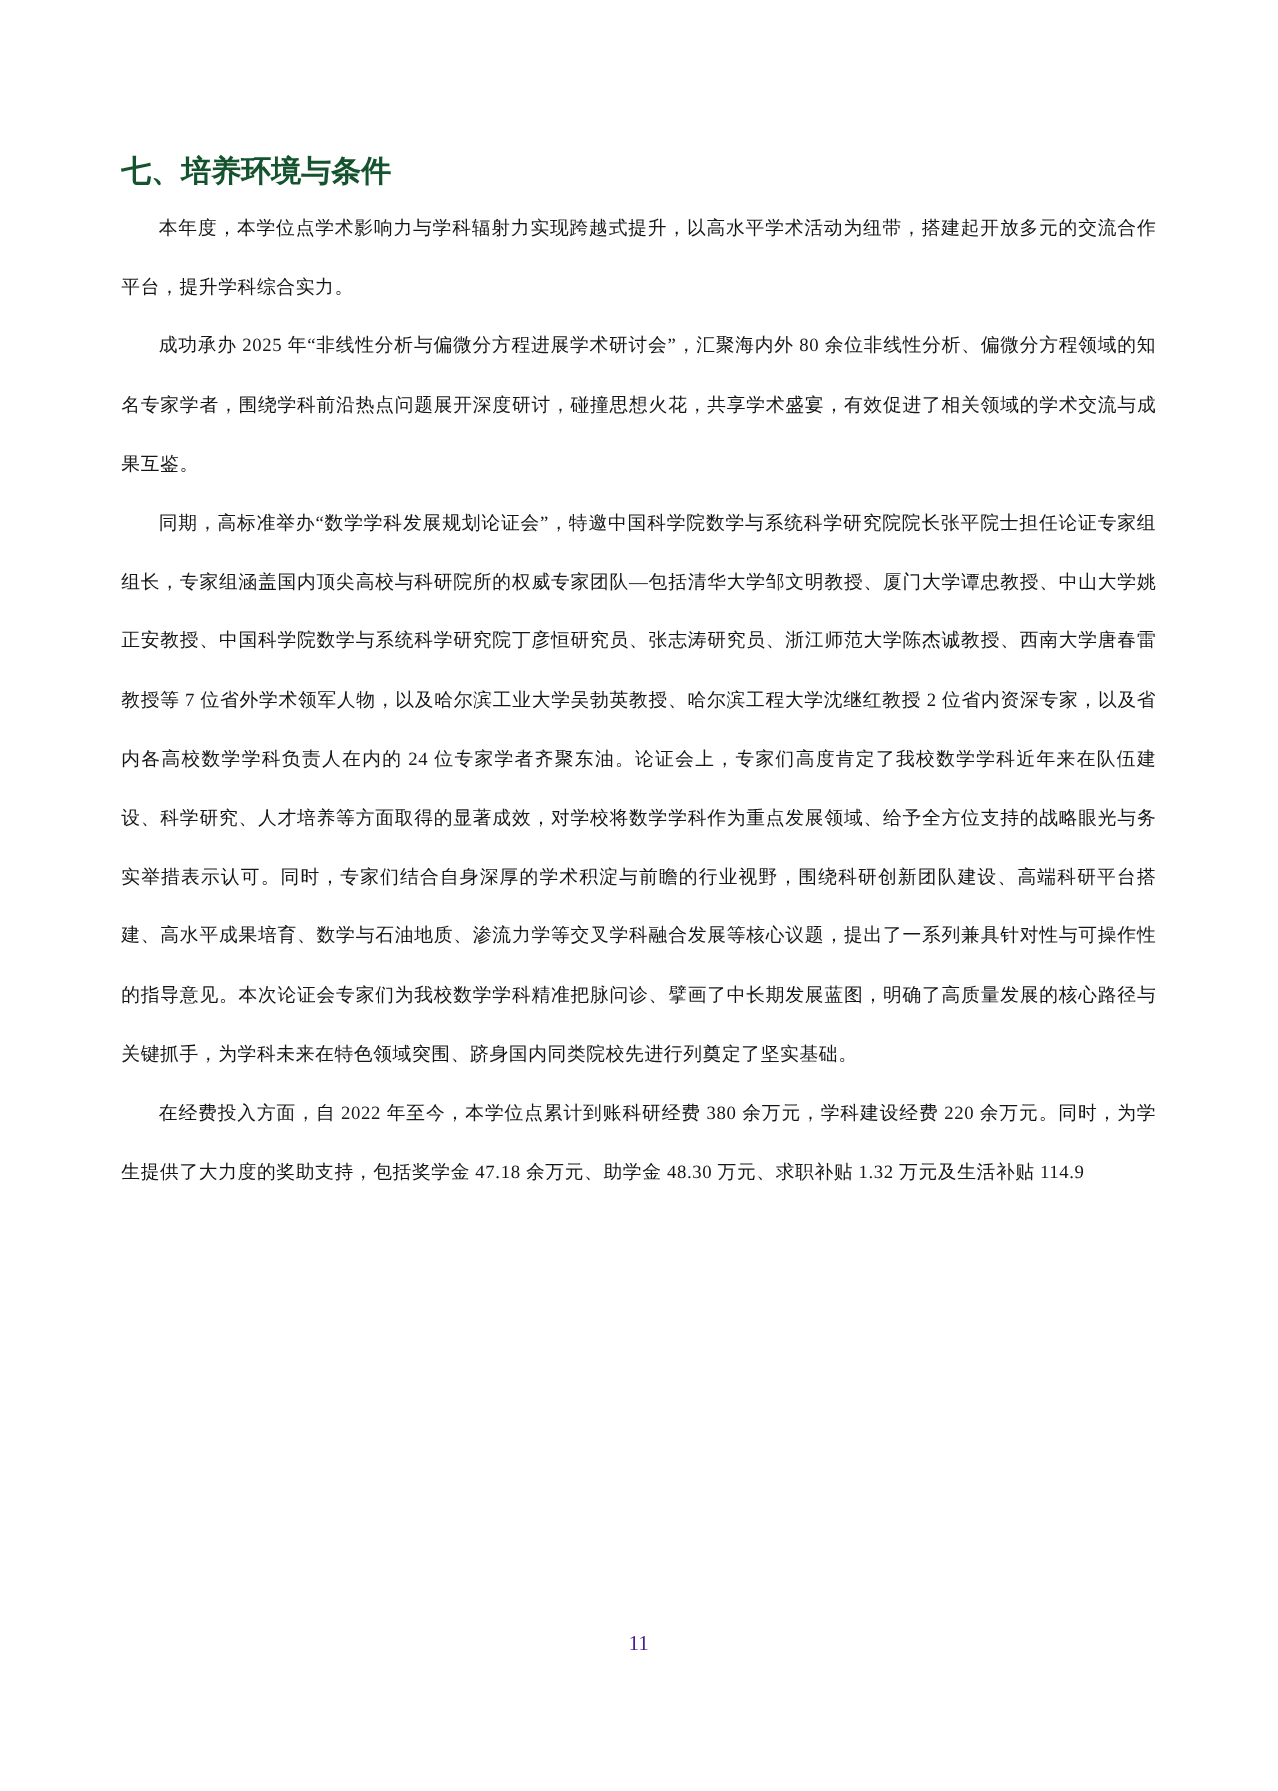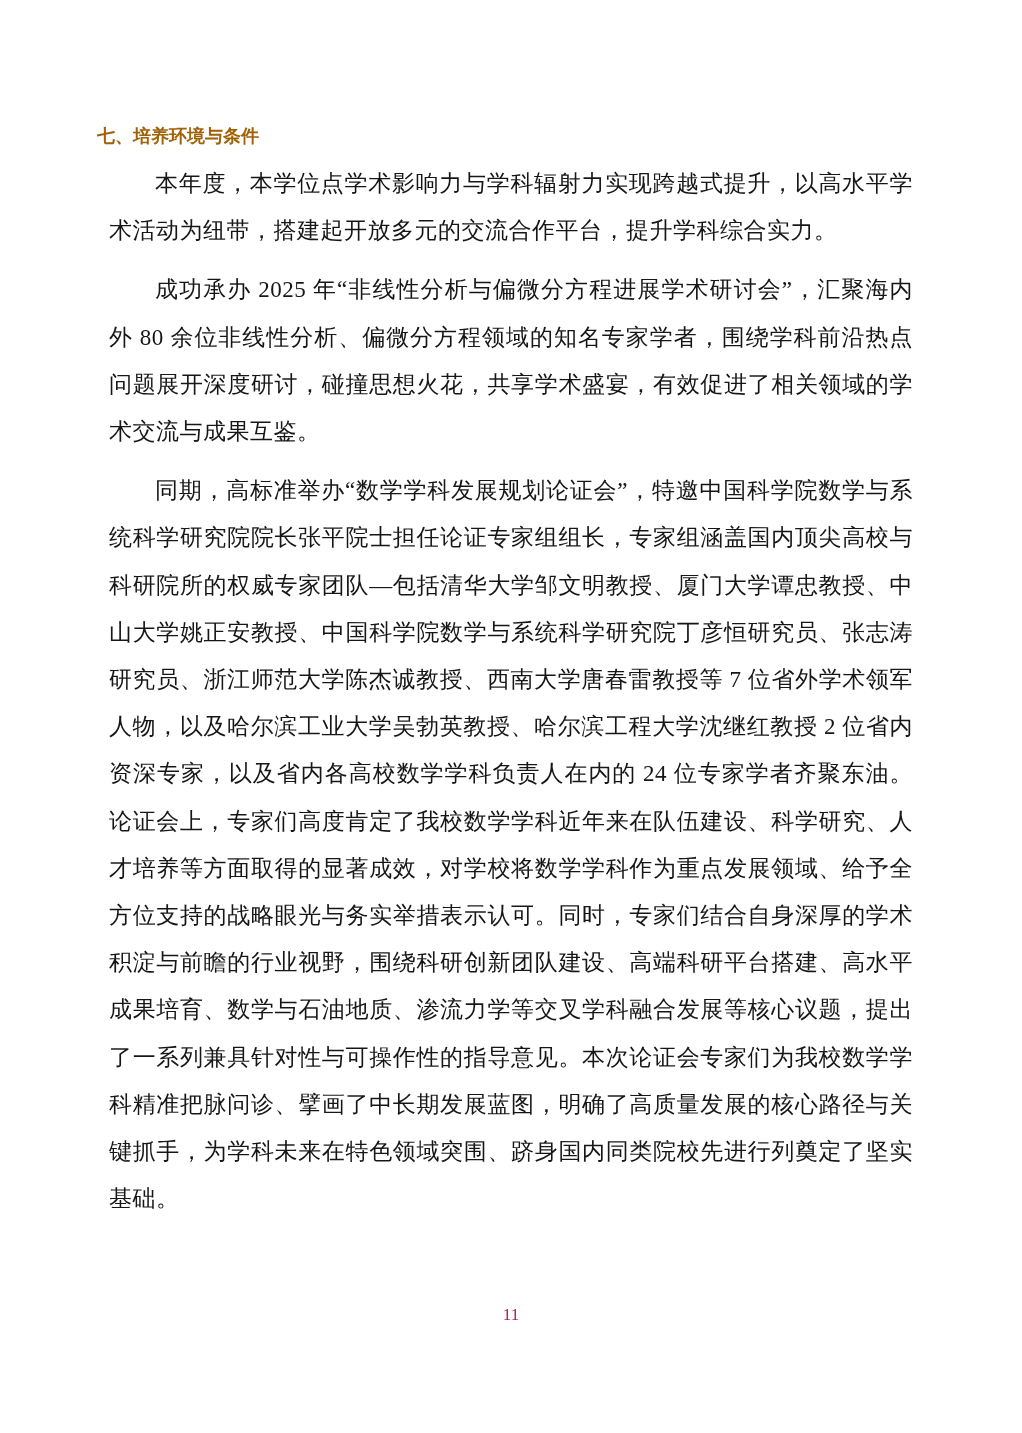--- a/index.html
+++ b/index.html
@@ -17,54 +17,55 @@
     overflow: hidden;
   }
   .content {
     position: absolute;
     left: 97px;
     top: 0;
     width: 828px;
   }
   .heading {
     margin: 121px 0 0 0;
-    font-family: Liberation Mono, monospace;
+    font-family: Liberation Sans, sans-serif;
     font-weight: bold;
-    font-size: 18px;
+    font-size: 24px;
     line-height: 33px;
-    color: #a16207;
+    color: #14532d;
   }
   .para {
-    margin: 12px;
-    font-size: 23px;
+    margin: 0;
+    font-size: 15px;
     line-height: 47.2px;
     letter-spacing: 0.5px;
     text-align: justify;
     text-justify: inter-character;
     text-indent: 2em;
     word-break: break-all;
   }
   .para.first {
     margin-top: 6px;
   }
   .page-number {
     position: absolute;
     top: 1303px;
     left: 0;
     width: 100%;
     text-align: center;
     font-size: 17px;
     line-height: 24px;
-    color: #be185d;
+    color: #4c1d95;
   }
 </style>
 </head>
 <body>
 
 <div class="page">
   <div class="content">
     <h1 class="heading">七、培养环境与条件</h1>
     <p class="para first">本年度，本学位点学术影响力与学科辐射力实现跨越式提升，以高水平学术活动为纽带，搭建起开放多元的交流合作平台，提升学科综合实力。</p>
     <p class="para">成功承办 2025 年“非线性分析与偏微分方程进展学术研讨会”，汇聚海内外 80 余位非线性分析、偏微分方程领域的知名专家学者，围绕学科前沿热点问题展开深度研讨，碰撞思想火花，共享学术盛宴，有效促进了相关领域的学术交流与成果互鉴。</p>
     <p class="para">同期，高标准举办“数学学科发展规划论证会”，特邀中国科学院数学与系统科学研究院院长张平院士担任论证专家组组长，专家组涵盖国内顶尖高校与科研院所的权威专家团队—包括清华大学邹文明教授、厦门大学谭忠教授、中山大学姚正安教授、中国科学院数学与系统科学研究院丁彦恒研究员、张志涛研究员、浙江师范大学陈杰诚教授、西南大学唐春雷教授等 7 位省外学术领军人物，以及哈尔滨工业大学吴勃英教授、哈尔滨工程大学沈继红教授 2 位省内资深专家，以及省内各高校数学学科负责人在内的 24 位专家学者齐聚东油。论证会上，专家们高度肯定了我校数学学科近年来在队伍建设、科学研究、人才培养等方面取得的显著成效，对学校将数学学科作为重点发展领域、给予全方位支持的战略眼光与务实举措表示认可。同时，专家们结合自身深厚的学术积淀与前瞻的行业视野，围绕科研创新团队建设、高端科研平台搭建、高水平成果培育、数学与石油地质、渗流力学等交叉学科融合发展等核心议题，提出了一系列兼具针对性与可操作性的指导意见。本次论证会专家们为我校数学学科精准把脉问诊、擘画了中长期发展蓝图，明确了高质量发展的核心路径与关键抓手，为学科未来在特色领域突围、跻身国内同类院校先进行列奠定了坚实基础。</p>
+    <p class="para">在经费投入方面，自 2022 年至今，本学位点累计到账科研经费 380 余万元，学科建设经费 220 余万元。同时，为学生提供了大力度的奖助支持，包括奖学金 47.18 余万元、助学金 48.30 万元、求职补贴 1.32 万元及生活补贴 114.9</p>
   </div>
   <div class="page-number">11</div>
 </div>
 
 </body></html>

